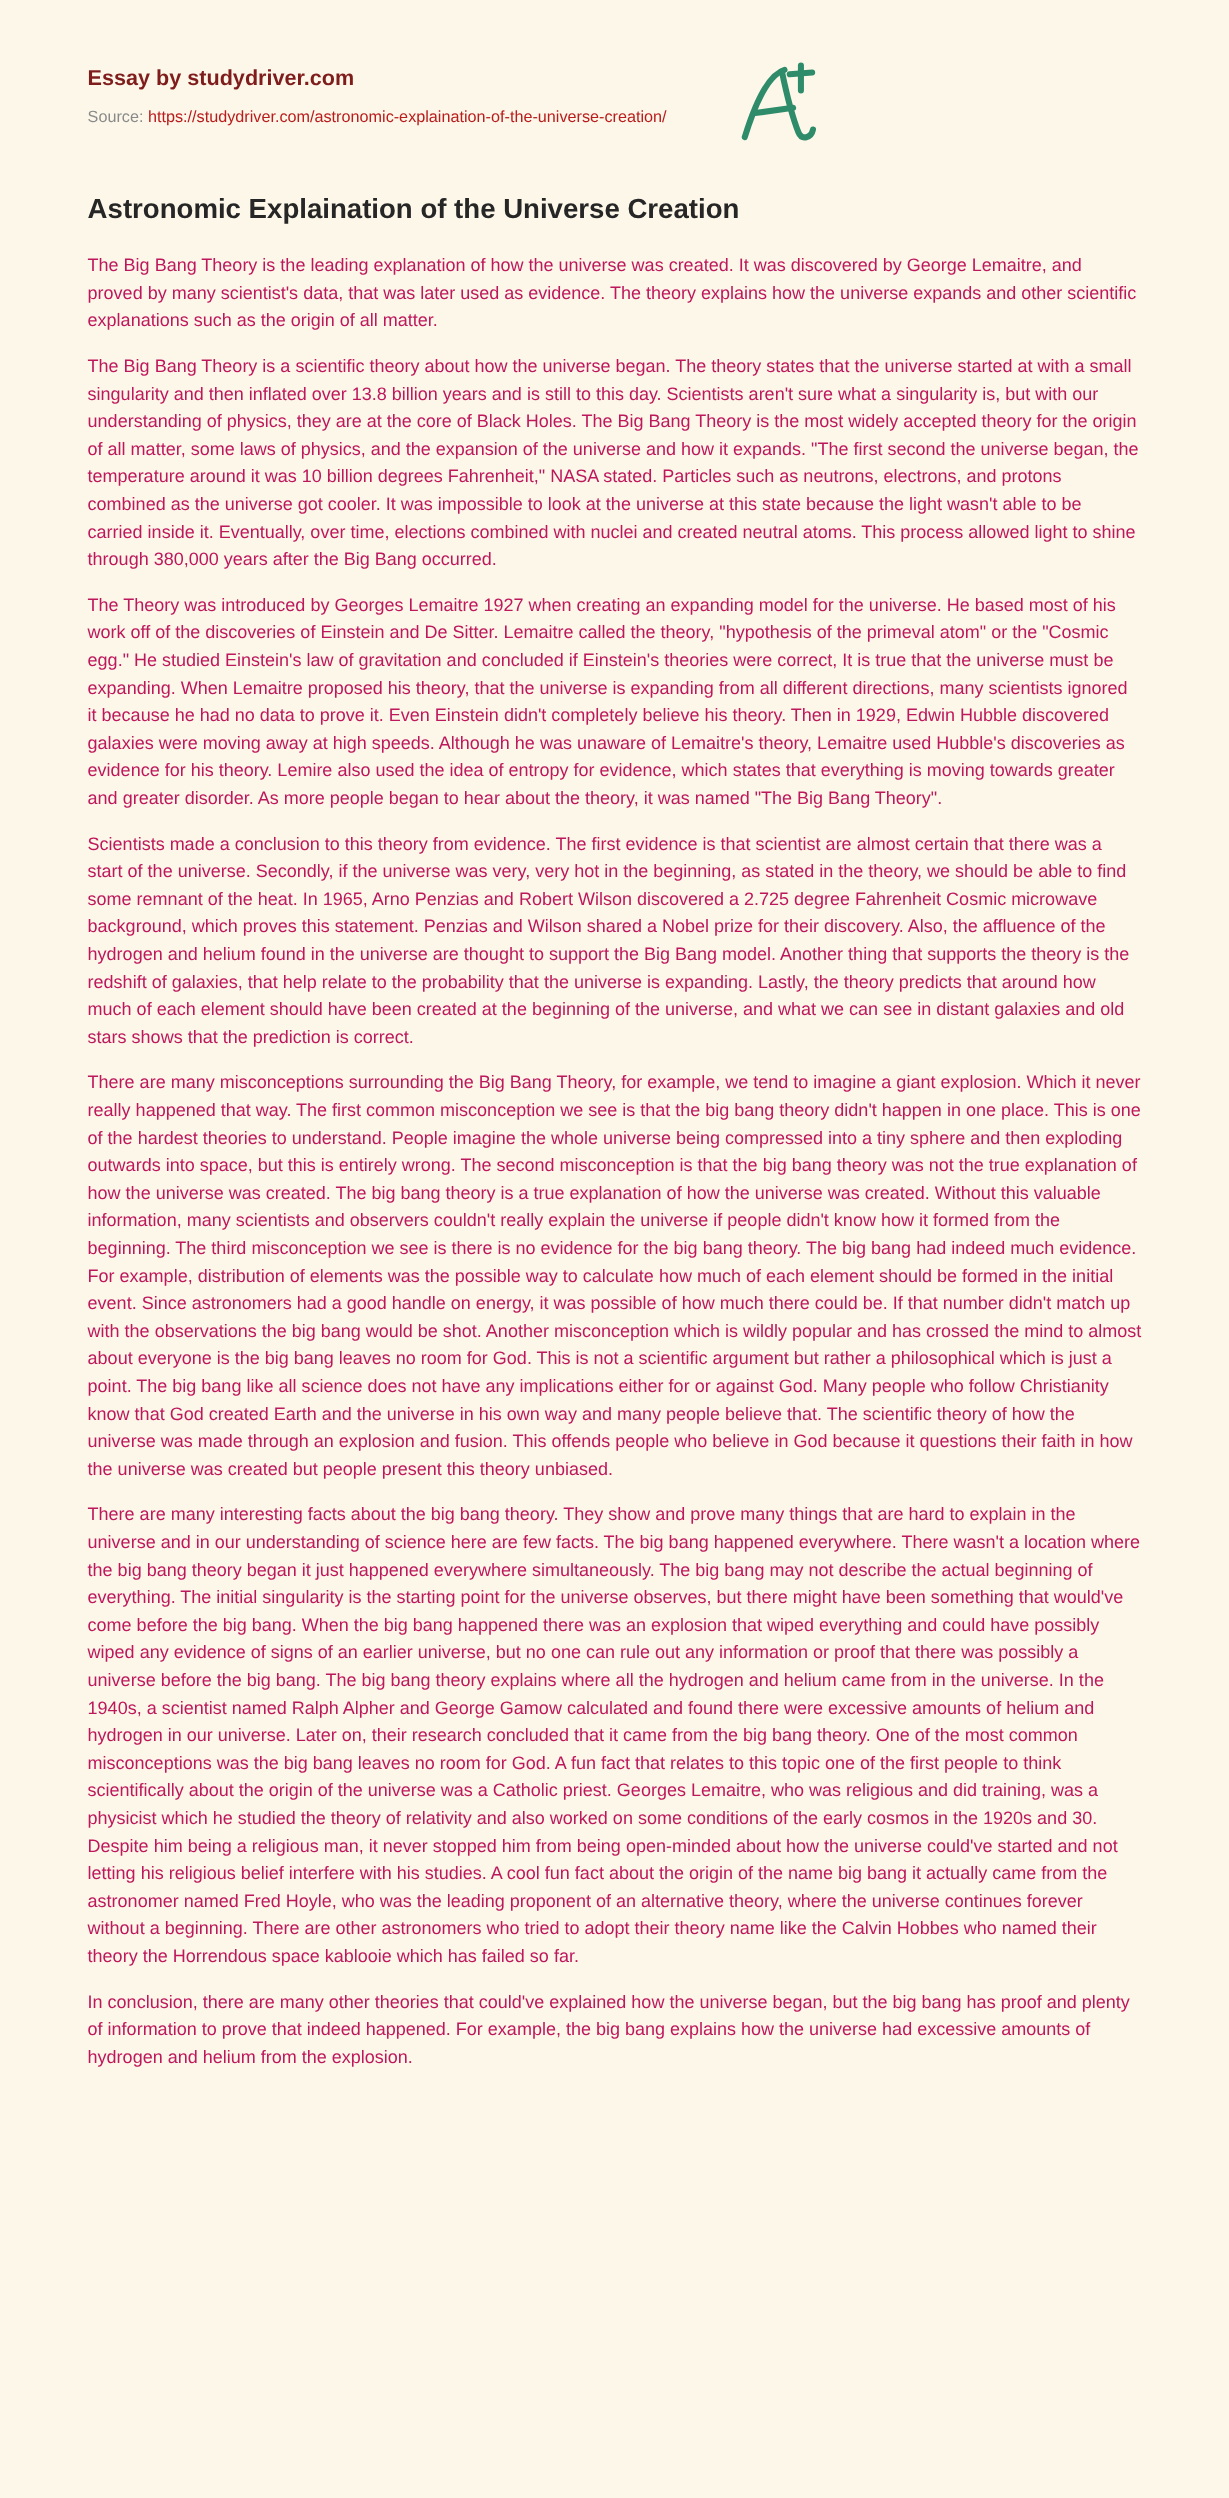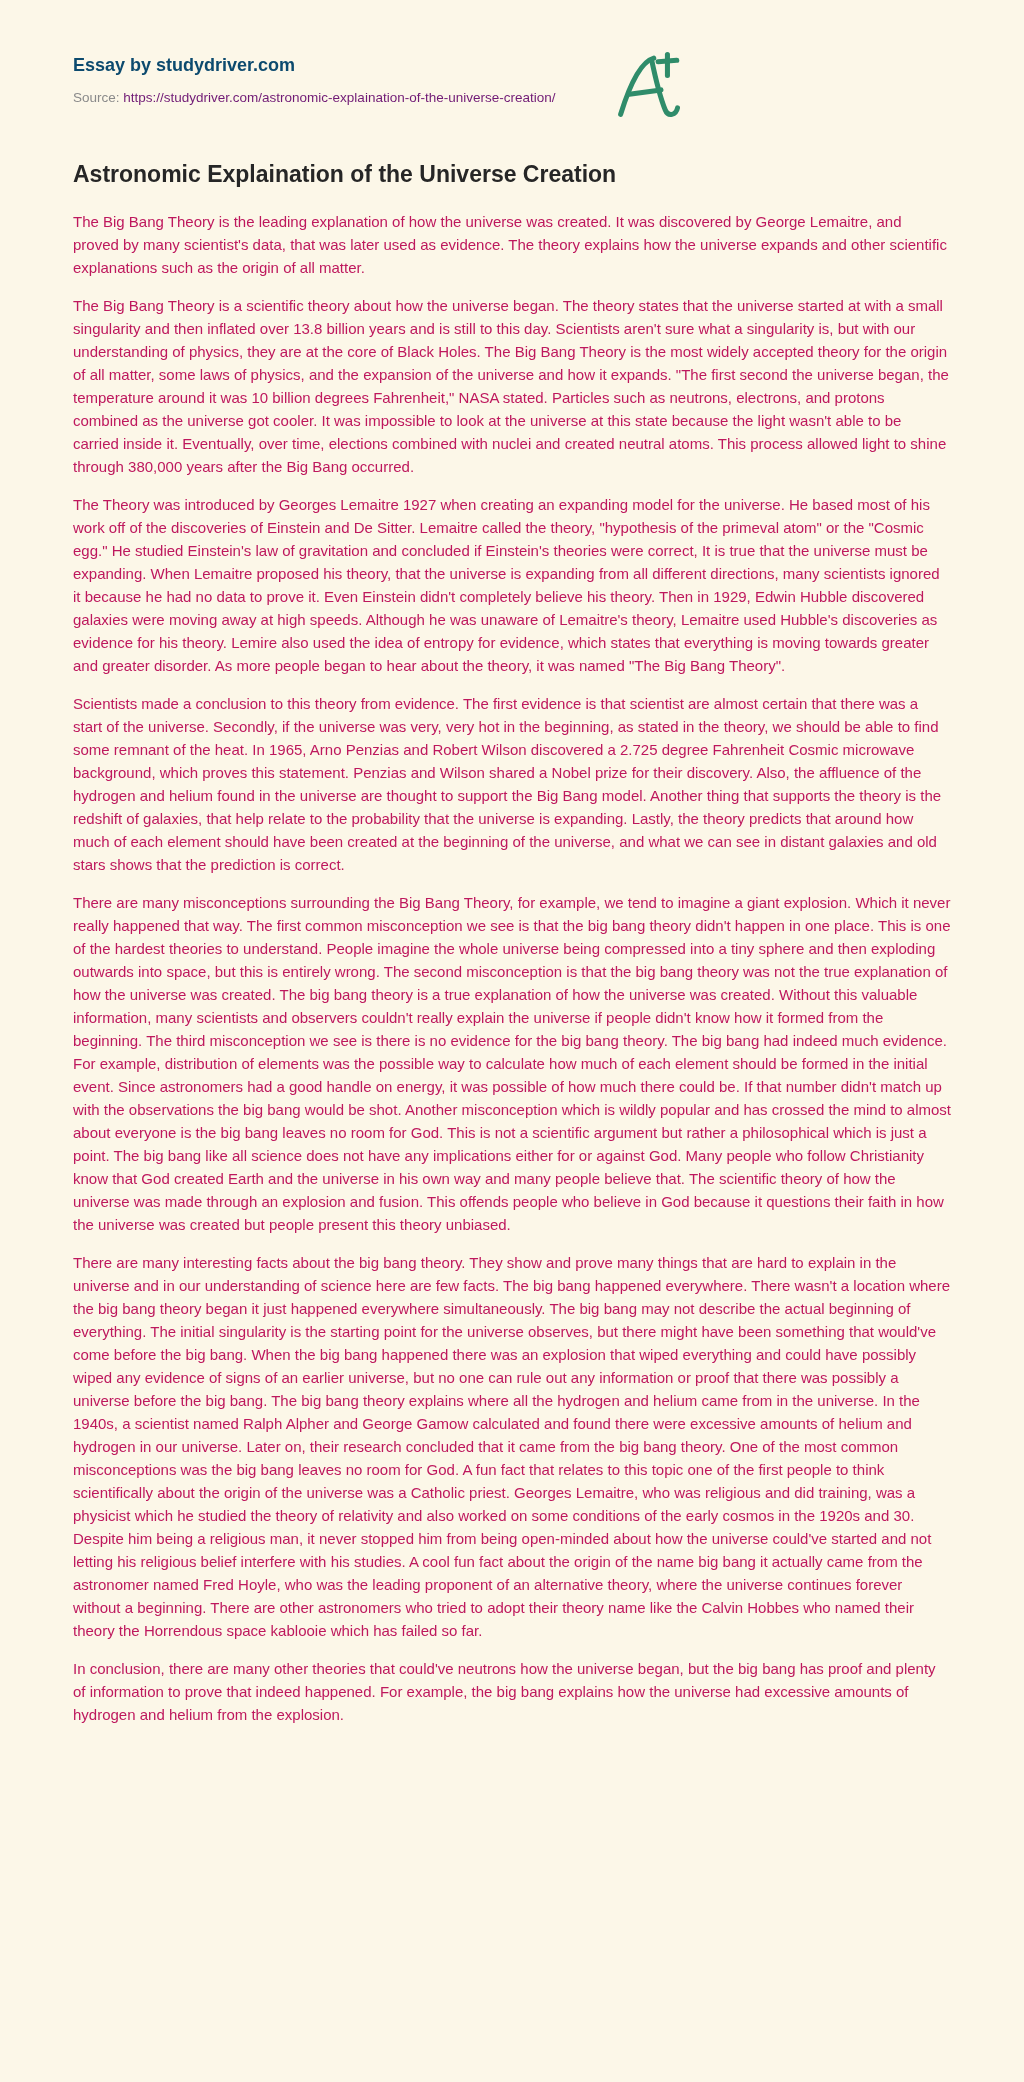--- a/index.html
+++ b/index.html
@@ -22,30 +22,30 @@
     margin-left: 73px;
     width: 878px;
   }
   .header {
     position: relative;
     padding-top: 55px;
   }
   .byline {
     font-size: 18px;
     font-weight: bold;
-    color: #0c4a6e;
+    color: #7f1d1d;
     margin: 0 0 14px 0;
   }
   .source-line {
     font-size: 13.5px;
     color: #8a8a8a;
     margin: 0;
   }
   .source-link {
-    color: #701a75;
+    color: #b91c1c;
     text-decoration: none;
   }
   .logo {
     position: absolute;
     left: 612px;
     top: 48px;
     width: 72px;
     height: 78px;
   }
   .article-title {
@@ -89,18 +89,18 @@
 
   <main class="content">
     <h1 class="article-title">Astronomic Explaination of the Universe Creation</h1>
 
     <p class="para">The Big Bang Theory is the leading explanation of how the universe was created. It was discovered by George Lemaitre, and proved by many scientist's data, that was later used as evidence. The theory explains how the universe expands and other scientific explanations such as the origin of all matter.</p>
     <p class="para">The Big Bang Theory is a scientific theory about how the universe began. The theory states that the universe started at with a small singularity and then inflated over 13.8 billion years and is still to this day. Scientists aren't sure what a singularity is, but with our understanding of physics, they are at the core of Black Holes. The Big Bang Theory is the most widely accepted theory for the origin of all matter, some laws of physics, and the expansion of the universe and how it expands. "The first second the universe began, the temperature around it was 10 billion degrees Fahrenheit," NASA stated. Particles such as neutrons, electrons, and protons combined as the universe got cooler. It was impossible to look at the universe at this state because the light wasn't able to be carried inside it. Eventually, over time, elections combined with nuclei and created neutral atoms. This process allowed light to shine through 380,000 years after the Big Bang occurred.</p>
     <p class="para">The Theory was introduced by Georges Lemaitre 1927 when creating an expanding model for the universe. He based most of his work off of the discoveries of Einstein and De Sitter. Lemaitre called the theory, "hypothesis of the primeval atom" or the "Cosmic egg." He studied Einstein's law of gravitation and concluded if Einstein's theories were correct, It is true that the universe must be expanding. When Lemaitre proposed his theory, that the universe is expanding from all different directions, many scientists ignored it because he had no data to prove it. Even Einstein didn't completely believe his theory. Then in 1929, Edwin Hubble discovered galaxies were moving away at high speeds. Although he was unaware of Lemaitre's theory, Lemaitre used Hubble's discoveries as evidence for his theory. Lemire also used the idea of entropy for evidence, which states that everything is moving towards greater and greater disorder. As more people began to hear about the theory, it was named "The Big Bang Theory".</p>
     <p class="para">Scientists made a conclusion to this theory from evidence. The first evidence is that scientist are almost certain that there was a start of the universe. Secondly, if the universe was very, very hot in the beginning, as stated in the theory, we should be able to find some remnant of the heat. In 1965, Arno Penzias and Robert Wilson discovered a 2.725 degree Fahrenheit Cosmic microwave background, which proves this statement. Penzias and Wilson shared a Nobel prize for their discovery. Also, the affluence of the hydrogen and helium found in the universe are thought to support the Big Bang model. Another thing that supports the theory is the redshift of galaxies, that help relate to the probability that the universe is expanding. Lastly, the theory predicts that around how much of each element should have been created at the beginning of the universe, and what we can see in distant galaxies and old stars shows that the prediction is correct.</p>
     <p class="para">There are many misconceptions surrounding the Big Bang Theory, for example, we tend to imagine a giant explosion. Which it never really happened that way. The first common misconception we see is that the big bang theory didn't happen in one place. This is one of the hardest theories to understand. People imagine the whole universe being compressed into a tiny sphere and then exploding outwards into space, but this is entirely wrong. The second misconception is that the big bang theory was not the true explanation of how the universe was created. The big bang theory is a true explanation of how the universe was created. Without this valuable information, many scientists and observers couldn't really explain the universe if people didn't know how it formed from the beginning. The third misconception we see is there is no evidence for the big bang theory. The big bang had indeed much evidence. For example, distribution of elements was the possible way to calculate how much of each element should be formed in the initial event. Since astronomers had a good handle on energy, it was possible of how much there could be. If that number didn't match up with the observations the big bang would be shot. Another misconception which is wildly popular and has crossed the mind to almost about everyone is the big bang leaves no room for God. This is not a scientific argument but rather a philosophical which is just a point. The big bang like all science does not have any implications either for or against God. Many people who follow Christianity know that God created Earth and the universe in his own way and many people believe that. The scientific theory of how the universe was made through an explosion and fusion. This offends people who believe in God because it questions their faith in how the universe was created but people present this theory unbiased.</p>
     <p class="para">There are many interesting facts about the big bang theory. They show and prove many things that are hard to explain in the universe and in our understanding of science here are few facts. The big bang happened everywhere. There wasn't a location where the big bang theory began it just happened everywhere simultaneously. The big bang may not describe the actual beginning of everything. The initial singularity is the starting point for the universe observes, but there might have been something that would've come before the big bang. When the big bang happened there was an explosion that wiped everything and could have possibly wiped any evidence of signs of an earlier universe, but no one can rule out any information or proof that there was possibly a universe before the big bang. The big bang theory explains where all the hydrogen and helium came from in the universe. In the 1940s, a scientist named Ralph Alpher and George Gamow calculated and found there were excessive amounts of helium and hydrogen in our universe. Later on, their research concluded that it came from the big bang theory. One of the most common misconceptions was the big bang leaves no room for God. A fun fact that relates to this topic one of the first people to think scientifically about the origin of the universe was a Catholic priest. Georges Lemaitre, who was religious and did training, was a physicist which he studied the theory of relativity and also worked on some conditions of the early cosmos in the 1920s and 30. Despite him being a religious man, it never stopped him from being open-minded about how the universe could've started and not letting his religious belief interfere with his studies. A cool fun fact about the origin of the name big bang it actually came from the astronomer named Fred Hoyle, who was the leading proponent of an alternative theory, where the universe continues forever without a beginning. There are other astronomers who tried to adopt their theory name like the Calvin Hobbes who named their theory the Horrendous space kablooie which has failed so far.</p>
-    <p class="para">In conclusion, there are many other theories that could've neutrons how the universe began, but the big bang has proof and plenty of information to prove that indeed happened. For example, the big bang explains how the universe had excessive amounts of hydrogen and helium from the explosion.</p>
+    <p class="para">In conclusion, there are many other theories that could've explained how the universe began, but the big bang has proof and plenty of information to prove that indeed happened. For example, the big bang explains how the universe had excessive amounts of hydrogen and helium from the explosion.</p>
 
     <div class="spacer-bottom"></div>
   </main>
 
 </div>
 
 </body></html>

